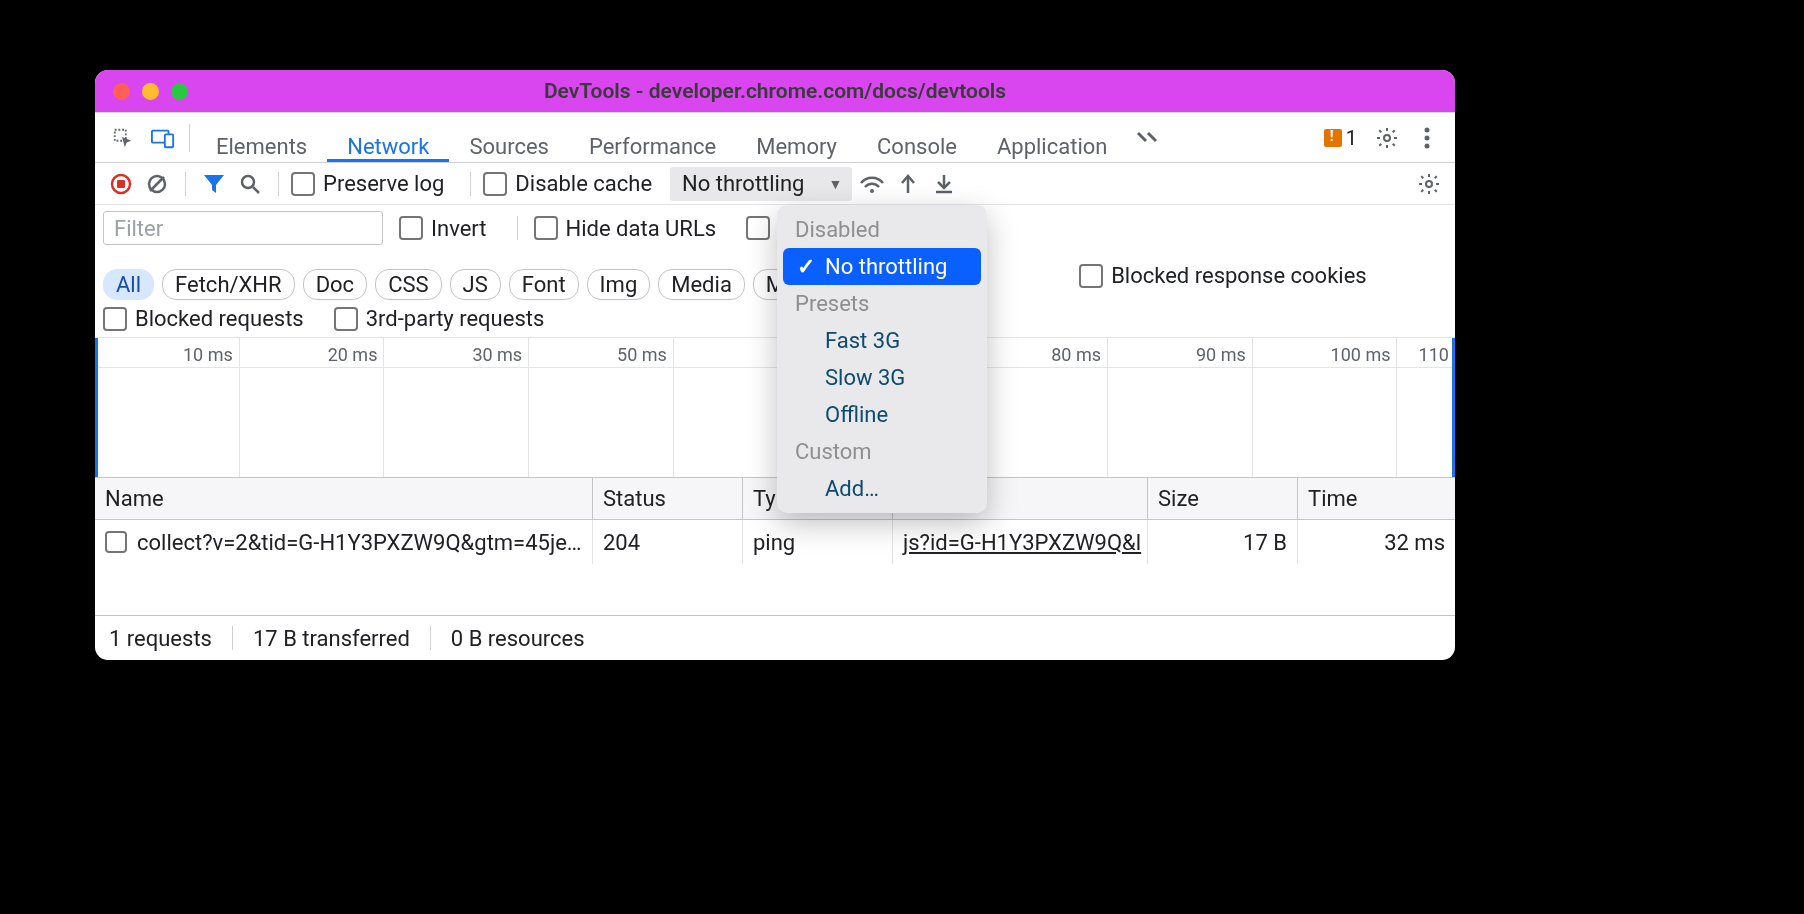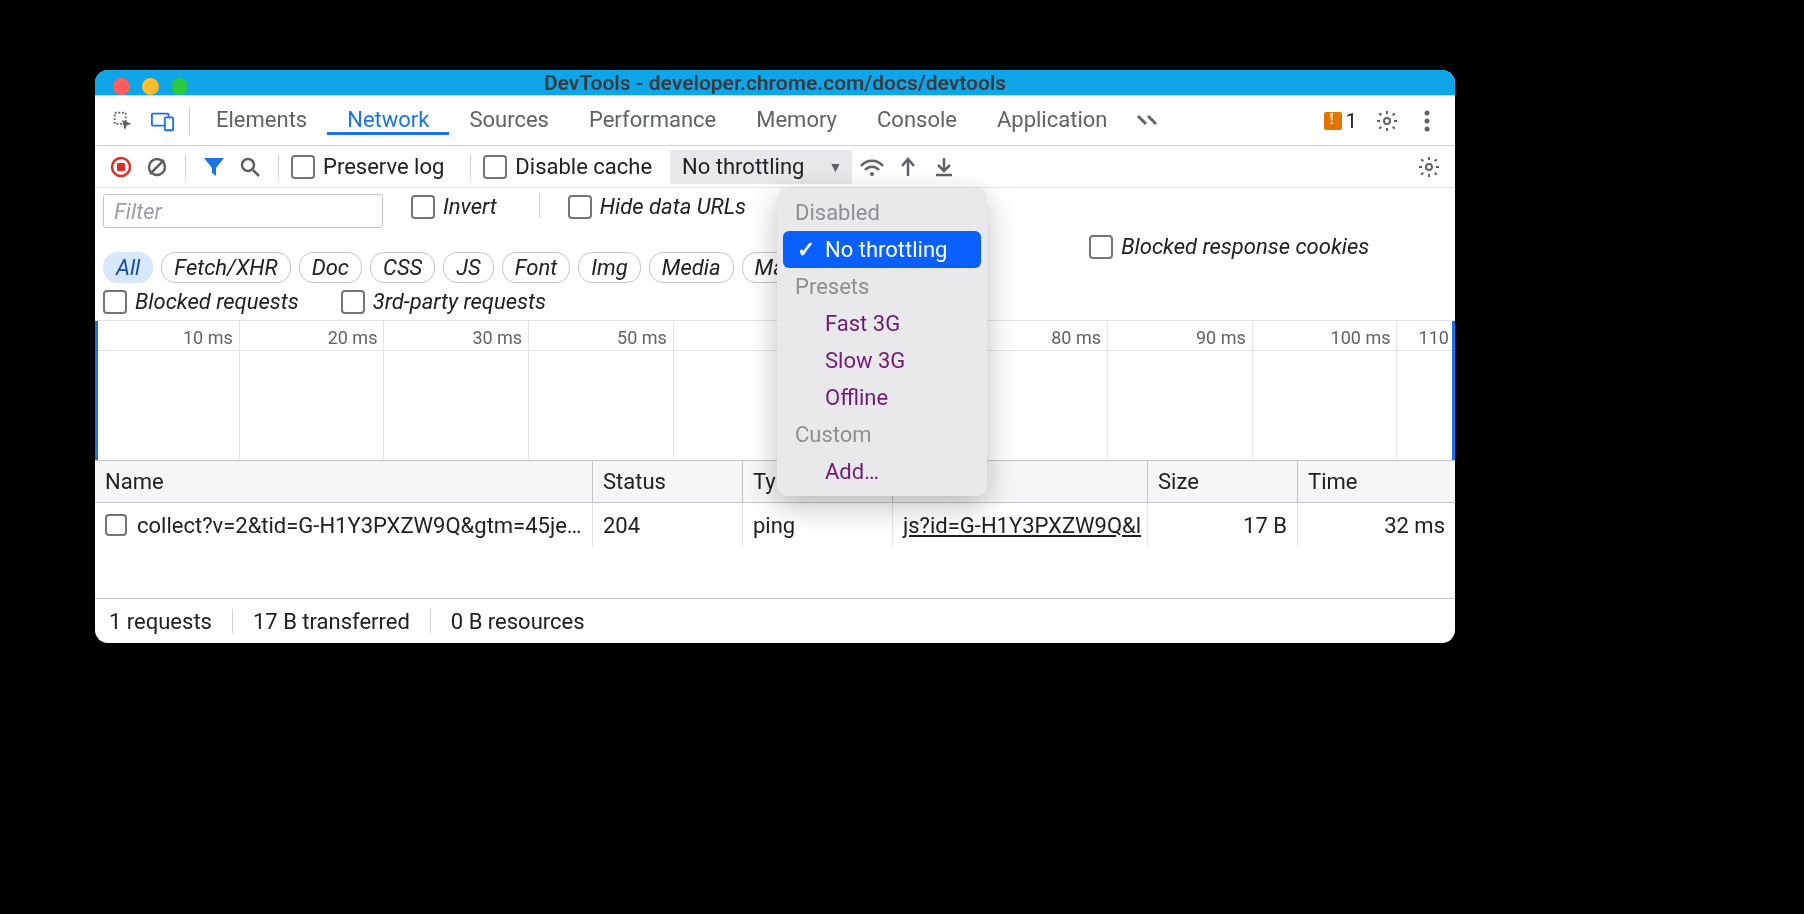--- a/index.html
+++ b/index.html
@@ -18,24 +18,24 @@
     top: 70px;
     left: 95px;
     width: 1360px;
     background: #fff;
     border-radius: 13px;
     box-shadow: 0 20px 50px rgba(0,0,0,0.5);
     overflow: hidden;
   }
   
   .titlebar {
-    height: 26px;
-    background: #0ea5e9;
-    display: flex;
-    align-items: flex-end;
+    height: 43px;
+    background: #d946ef;
+    display: flex;
+    align-items: center;
     position: relative;
     border-bottom: 1px solid #d7d7d9;
   }
   .traffic {
     display: flex;
     gap: 12px;
     padding-left: 18px;
   }
   .dot { width: 17px; height: 17px; border-radius: 50%; }
   .dot.red { background: #ff5f57; }
@@ -62,21 +62,21 @@
   .tabstrip .iconbtn {
     width: 36px; height: 36px;
     display: flex; align-items: center; justify-content: center;
     color: #5f6368;
     margin: 0 2px;
   }
   .tabstrip .iconbtn.blue { color: #1a73e8; }
   .tabstrip .sep {
     width: 1px; height: 28px; background: #d0d0d2; margin: 0 6px;
   }
-  .tabs { display: flex; align-items: center; height: 100%; }
+  .tabs { display: flex; align-items: flex-end; height: 100%; }
   .tab {
     padding: 0 20px;
     display: flex; align-items: center;
     font-size: 22px;
     color: #5f6368;
     cursor: default;
     border-bottom: 3px solid transparent;
   }
   .tab.active { color: #1a73e8; border-bottom-color: #1a73e8; }
   .tabstrip .spacer { flex: 1; }
@@ -122,23 +122,22 @@
   }
   .throttle .val { font-size: 22px; white-space: nowrap; max-width: 130px; overflow: hidden; }
   .throttle .caret { font-size: 14px; color:#5f6368; }
   .nettoolbar .right { margin-left: auto; }
   
   .filterbar {
     padding: 6px 8px 4px 8px;
     border-bottom: 1px solid #e4e4e6;
   }
   .filterrow {
-    display: flex; align-items: flex-start; gap: 28px; flex-wrap: nowrap;
+    display: flex; align-items: center; gap: 16px; flex-wrap: nowrap;
     margin-bottom: 6px;
-    font-style: italic;
   }
   .filterbox {
     width: 280px; height: 34px;
     border: 1px solid #c5c5c7;
     border-radius: 3px;
     padding: 0 10px;
     color: #9aa0a6;
     font-size: 22px;
     display: flex; align-items: center;
   }
@@ -190,21 +189,21 @@
     z-index: 20;
     font-size: 22px;
   }
   .menu .grp {
     color: #8e8e93;
     padding: 6px 18px;
   }
   .menu .item {
     padding: 6px 18px 6px 48px;
     position: relative;
-    color: #701a75;
+    color: #0c4a6e;
   }
   .menu .item.sel {
     background: #0a60ff;
     color: #fff;
     border-radius: 6px;
     margin: 0 6px;
     padding-left: 42px;
   }
   .menu .item.sel::before {
     content: "✓"; position: absolute; left: 14px; top: 6px; font-weight: 600;

